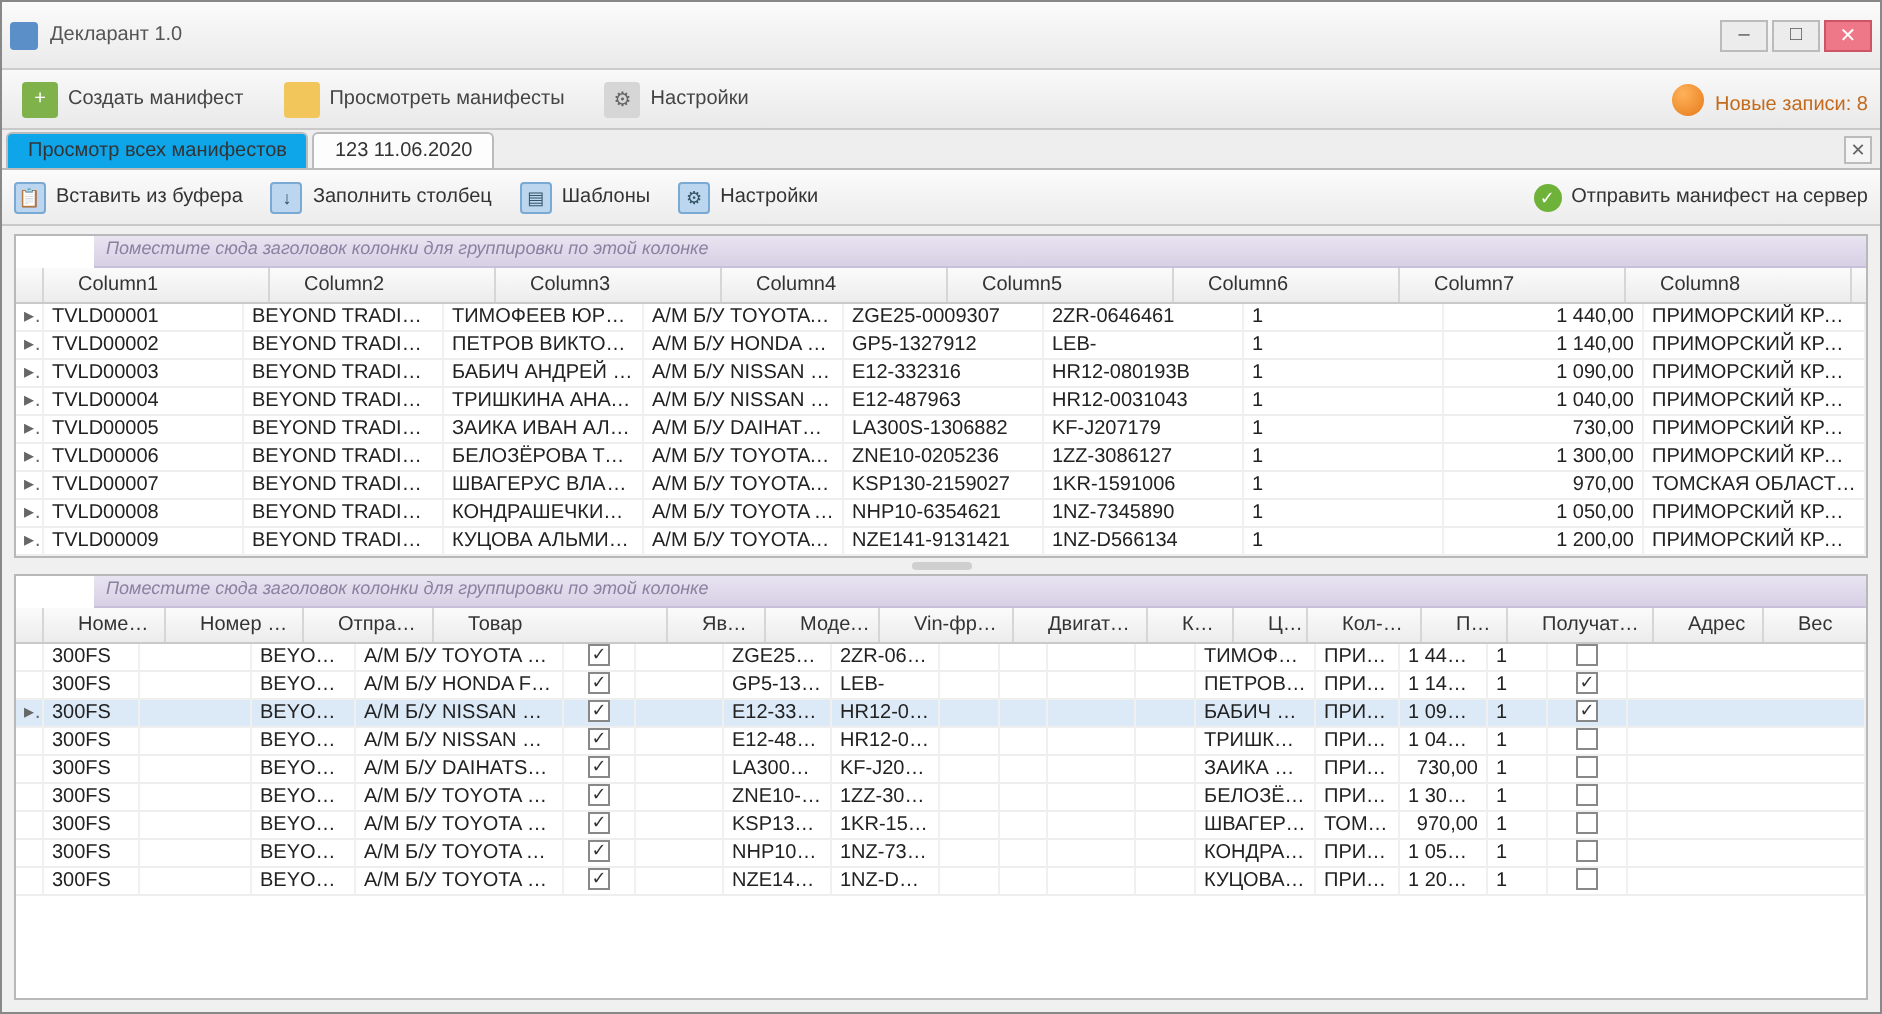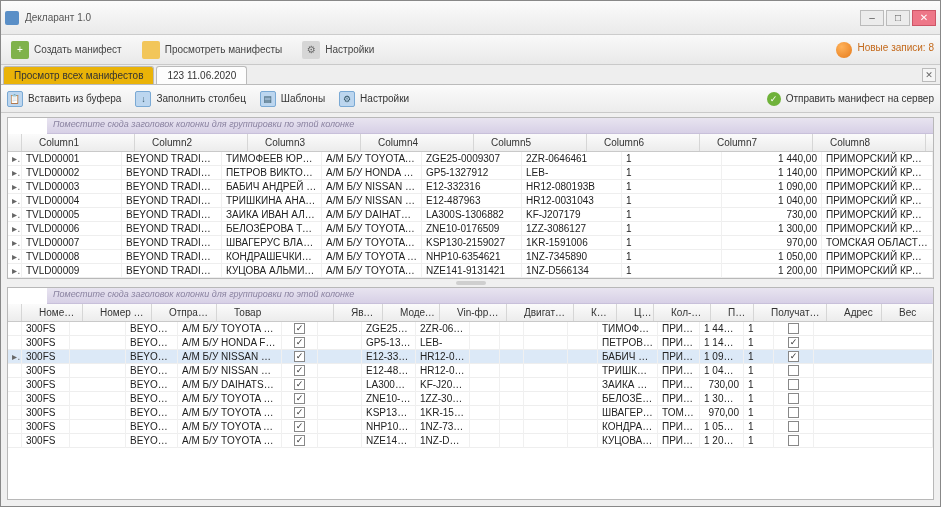--- a/index.html
+++ b/index.html
@@ -11,25 +11,25 @@
 .winbtns{display:flex;gap:2px;}
 .winbtn{width:24px;height:16px;background:#ececec;border:1px solid #bbb;display:flex;align-items:center;justify-content:center;color:#555;font-size:10px;cursor:pointer;}
 .winbtn:last-child{background:#e78;border-color:#c56;color:#fff;}
 .maintool{height:30px;background:linear-gradient(#f9f9f9,#e9e9e9);display:flex;align-items:center;padding:0 6px;gap:12px;border-bottom:1px solid #c9c9c9;}
 .tbtn{display:flex;align-items:center;gap:5px;color:#444;cursor:pointer;padding:3px 4px;}
 .tbtn .ic{width:18px;height:18px;display:flex;align-items:center;justify-content:center;border-radius:2px;}
 .ic-plus{background:#7fb24a;color:#fff;}
 .ic-folder{background:#f2c65a;}
 .ic-gear{background:#d6d6d6;color:#666;}
 .spacer{flex:1;}
-.neworb{display:flex;align-items:flex-start;gap:6px;color:#c46a1c;font-weight:400;}
+.neworb{display:flex;align-items:flex-end;gap:6px;color:#c46a1c;font-weight:400;}
 .orb{width:16px;height:16px;border-radius:50%;background:radial-gradient(circle at 35% 30%,#ffb25a,#e67a1a);}
 .tabs{height:20px;background:#eee;display:flex;align-items:flex-end;border-bottom:1px solid #bbb;position:relative;}
 .tab{padding:3px 10px;border:1px solid #bbb;border-bottom:none;background:#fdfdfd;margin-left:2px;border-radius:3px 3px 0 0;color:#333;cursor:pointer;}
-.tab.inactive{background:#eab308;margin-top:28px;}
+.tab.inactive{background:#0ea5e9;margin-top:28px;}
 .tabclose{position:absolute;right:4px;top:3px;width:14px;height:14px;border:1px solid #bbb;background:#f5f5f5;display:flex;align-items:center;justify-content:center;font-size:9px;color:#666;cursor:pointer;}
 .toolbar2{height:28px;background:linear-gradient(#fbfbfb,#ececec);display:flex;align-items:center;padding:0 6px;gap:14px;border-bottom:1px solid #c9c9c9;}
 .t2btn{display:flex;align-items:center;gap:5px;color:#333;cursor:pointer;}
 .t2ic{width:16px;height:16px;background:#bcd6ef;border:1px solid #7aa9d4;border-radius:2px;display:flex;align-items:center;justify-content:center;font-size:9px;color:#356;}
 .sendbtn{display:flex;align-items:center;gap:5px;color:#333;}
 .chk{width:14px;height:14px;border-radius:50%;background:#6fb23a;display:flex;align-items:center;justify-content:center;color:#fff;font-size:9px;}
 .panes{flex:1;display:flex;flex-direction:column;padding:4px 6px 6px;gap:0;}
 .splitter{height:8px;display:flex;align-items:center;justify-content:center;cursor:row-resize;}
 .splitter .grip{width:30px;height:4px;background:#cfcfcf;border-radius:2px;}
 .gridwrap{border:1px solid #b8b8b8;background:#fff;display:flex;flex-direction:column;overflow:hidden;}
@@ -189,21 +189,21 @@
       <div class="gc col-t7">1</div>
       <div class="gc col-t8 num">730,00</div>
       <div class="gc col-t9">ПРИМОРСКИЙ КРАЙ Г.ВЛАДИВ...</div>
     </div>
           <div class="gr">
       <div class="gc ind">▸</div>
       <div class="gc col-t1">ТVLD00006</div>
       <div class="gc col-t2">BEYOND TRADING LIMITED</div>
       <div class="gc col-t3">БЕЛОЗЁРОВА ТАТЬЯНА АЛЕКС...</div>
       <div class="gc col-t4">А/М Б/У TOYOTA WISH</div>
-      <div class="gc col-t5">ZNE10-0176509</div>
+      <div class="gc col-t5">ZNE10-0205236</div>
       <div class="gc col-t6">1ZZ-3086127</div>
       <div class="gc col-t7">1</div>
       <div class="gc col-t8 num">1 300,00</div>
       <div class="gc col-t9">ПРИМОРСКИЙ КРАЙ УССУРИ...</div>
     </div>
           <div class="gr">
       <div class="gc ind">▸</div>
       <div class="gc col-t1">ТVLD00007</div>
       <div class="gc col-t2">BEYOND TRADING LIMITED</div>
       <div class="gc col-t3">ШВАГЕРУС ВЛАДИМИР ВИКТО...</div>

